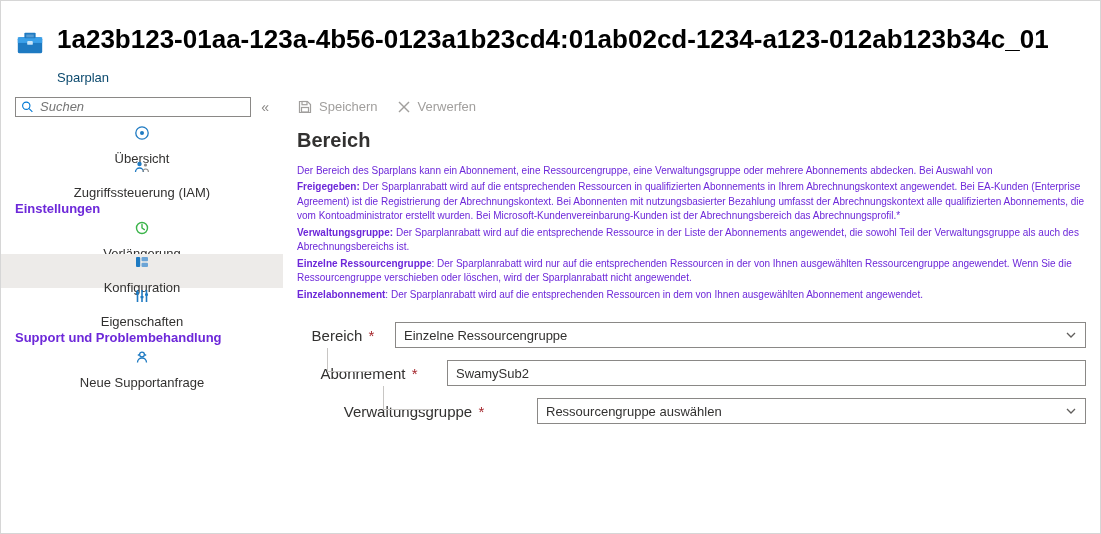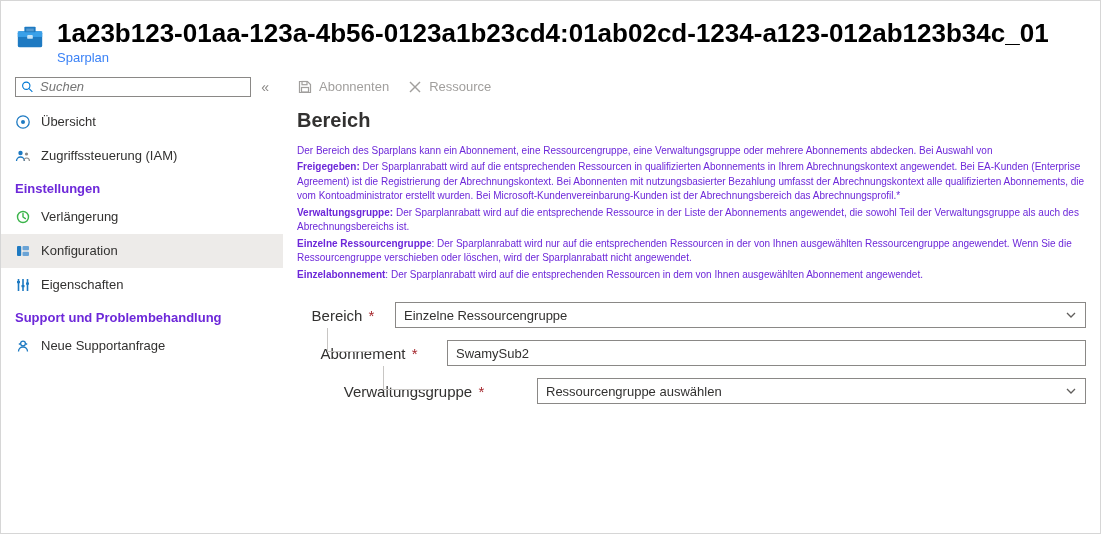--- a/index.html
+++ b/index.html
@@ -16,21 +16,21 @@
   .page {
     width: 1101px;
     height: 534px;
     border: 1px solid #d6d6d6;
     display: flex;
     flex-direction: column;
   }
   .header {
     display: flex;
     align-items: flex-start;
-    padding: 18px 14px 6px 14px;
+    padding: 24px 14px 6px 14px;
   }
   .header-icon {
     width: 30px; height: 30px;
     flex: 0 0 30px;
     margin-right: 12px;
     margin-top: 2px;
   }
   .header-title-wrap {
     flex: 1 1 auto;
     overflow: hidden;
@@ -38,22 +38,22 @@
   .header-title {
     font-size: 26px;
     font-weight: 600;
     white-space: nowrap;
     overflow: hidden;
     color: #000;
     line-height: 1.1;
   }
   .header-subtitle {
     font-size: 13px;
-    color: #3b82f6;
-    margin-top: 2px;
+    color: #0c4a6e;
+    margin-top: 16px;
   }
   .body {
     flex: 1 1 auto;
     display: flex;
     overflow: hidden;
   }
   .sidebar {
     width: 282px;
     flex: 0 0 282px;
     border-right: 0;
@@ -95,20 +95,21 @@
     padding: 0 4px;
   }
   .nav-item {
     display: flex;
     align-items: center;
     height: 34px;
     padding: 0 14px;
     cursor: pointer;
     gap: 10px;
     color: #323130;
+    flex-direction: column;
   }
   .nav-item.active { background: #edebe9; }
   .nav-item .nicon {
     width: 16px; height: 16px;
     flex: 0 0 16px;
     display: inline-flex;
     align-items: center; justify-content: center;
   }
   .nav-group {
     font-weight: 600;
@@ -317,30 +318,30 @@
 
       <div class="cmdbar">
         <div class="cmd-btn">
           <span class="cicon">
             <svg width="16" height="16" viewBox="0 0 16 16">
                 <path d="M2.5 2.5h8l3 3v8h-11z" stroke="#a19f9d" stroke-width="1.2" fill="none"></path>
                 <rect x="5" y="2.5" width="5" height="3.2" stroke="#a19f9d" stroke-width="1.2" fill="none"></rect>
                 <rect x="4.5" y="8.5" width="7" height="4.5" stroke="#a19f9d" stroke-width="1.2" fill="none"></rect>
               </svg>
           </span>
-          <span>Abonnenten</span>
+          <span>Speichern</span>
         </div>
         <div class="cmd-btn">
           <span class="cicon">
             <svg width="16" height="16" viewBox="0 0 16 16">
                 <line x1="3" y1="3" x2="13" y2="13" stroke="#a19f9d" stroke-width="1.4"></line>
                 <line x1="13" y1="3" x2="3" y2="13" stroke="#a19f9d" stroke-width="1.4"></line>
               </svg>
           </span>
-          <span>Ressource</span>
+          <span>Verwerfen</span>
         </div>
       </div>
 
       <div class="section-title">Bereich</div>
 
       <div class="desc">
         <p>Der Bereich des Sparplans kann ein Abonnement, eine Ressourcengruppe, eine Verwaltungsgruppe oder mehrere Abonnements abdecken. Bei Auswahl von</p>
         <p><span class="b">Freigegeben:</span><span> Der Sparplanrabatt wird auf die entsprechenden Ressourcen in qualifizierten Abonnements in Ihrem Abrechnungskontext angewendet. Bei EA-Kunden (Enterprise Agreement) ist die Registrierung der Abrechnungskontext. Bei Abonnenten mit nutzungsbasierter Bezahlung umfasst der Abrechnungskontext alle qualifizierten Abonnements, die vom Kontoadministrator erstellt wurden. Bei Microsoft-Kundenvereinbarung-Kunden ist der Abrechnungsbereich das Abrechnungsprofil.*</span></p>
         <p><span class="b">Verwaltungsgruppe:</span><span> Der Sparplanrabatt wird auf die entsprechende Ressource in der Liste der Abonnements angewendet, die sowohl Teil der Verwaltungsgruppe als auch des Abrechnungsbereichs ist.</span></p>
         <p><span class="b">Einzelne Ressourcengruppe</span><span>: Der Sparplanrabatt wird nur auf die entsprechenden Ressourcen in der von Ihnen ausgewählten Ressourcengruppe angewendet. Wenn Sie die Ressourcengruppe verschieben oder löschen, wird der Sparplanrabatt nicht angewendet.</span></p>

